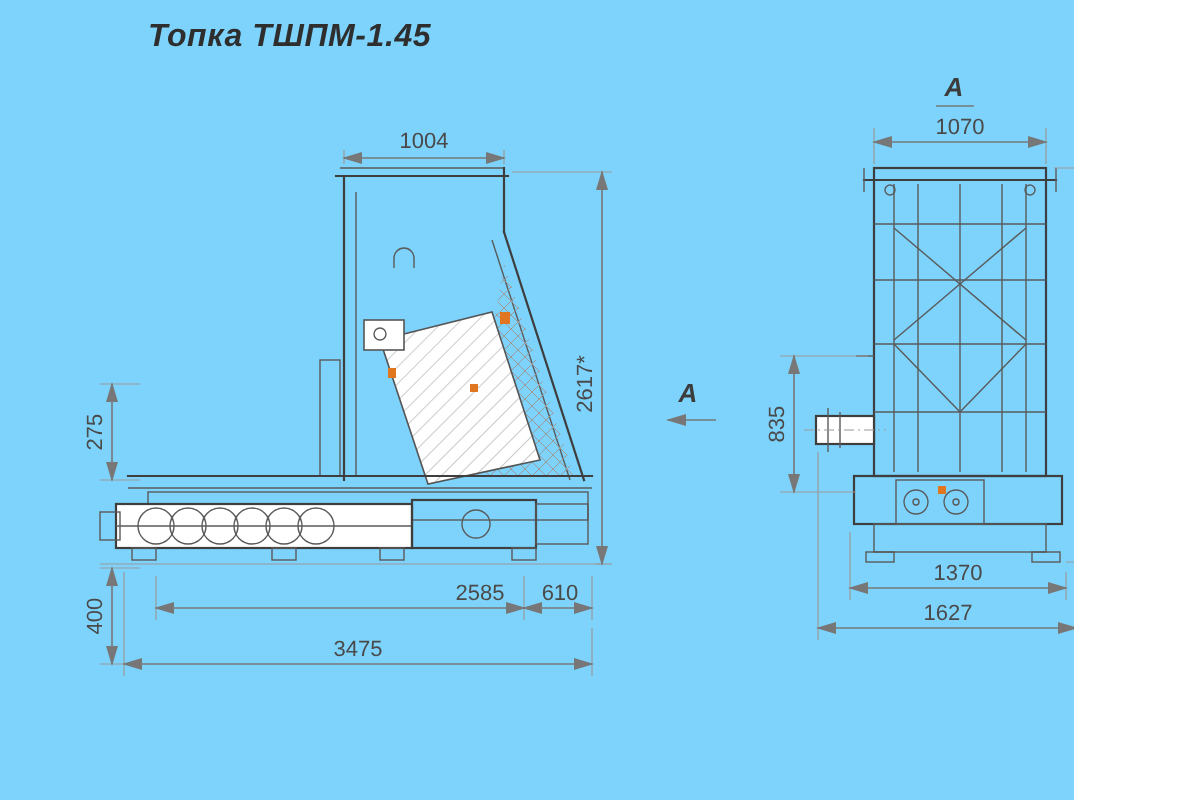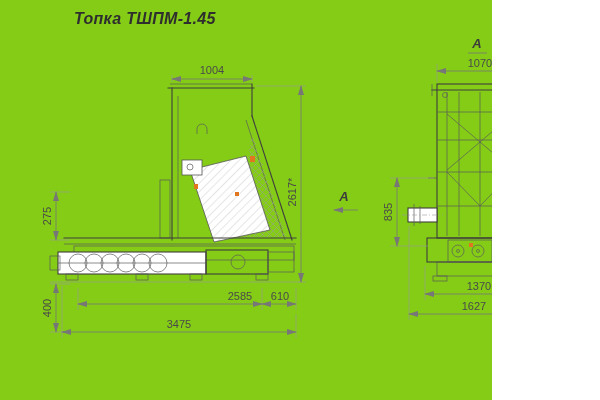--- a/index.html
+++ b/index.html
@@ -1,17 +1,17 @@
 <!DOCTYPE html>
 <html><head>
 <meta charset="utf-8">
 <style>
   html,body{margin:0;padding:0;background:#fff;}
-  .canvas{position:relative;width:492px;height:400px;background:#84cc16;overflow:hidden;
-          font-family:"Liberation Sans",sans-serif;}
+  .canvas{position:relative;width:492px;height:400px;background:#7dd3fc;overflow:hidden;
+          font-family:"Liberation Sans",sans-serif;padding-left:45px;}
   .title{position:absolute;left:74px;top:10px;font:italic 16px "Liberation Sans",sans-serif;
          font-weight:bold;color:#2e2e2e;letter-spacing:.3px;}
   svg{position:absolute;left:0;top:0;}
   .o{stroke:#3e3e3e;stroke-width:1.1;fill:none;stroke-linecap:square;}
   .i{stroke:#5a5a5a;stroke-width:0.7;fill:none;}
   .f{stroke:#9a9a9a;stroke-width:0.6;fill:none;}
   .d{stroke:#777777;stroke-width:0.8;fill:none;}
   .dash{stroke-dasharray:5 2 1 2;}
   .dt{fill:#4a4a4a;font:11px "Liberation Sans",sans-serif;text-anchor:middle;}
   .vt{fill:#3c3c3c;font:italic 13px "Liberation Sans",sans-serif;font-weight:bold;text-anchor:middle;}

